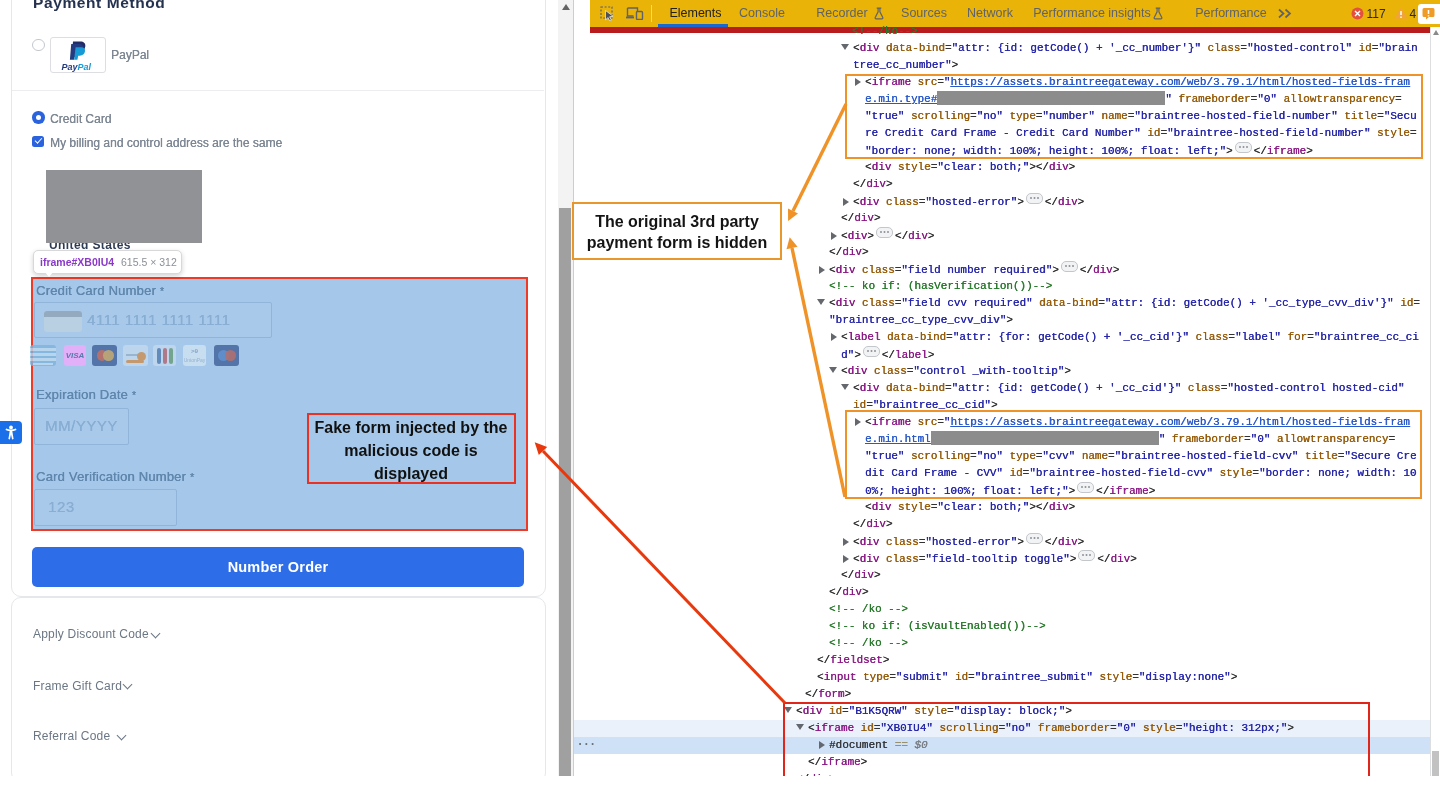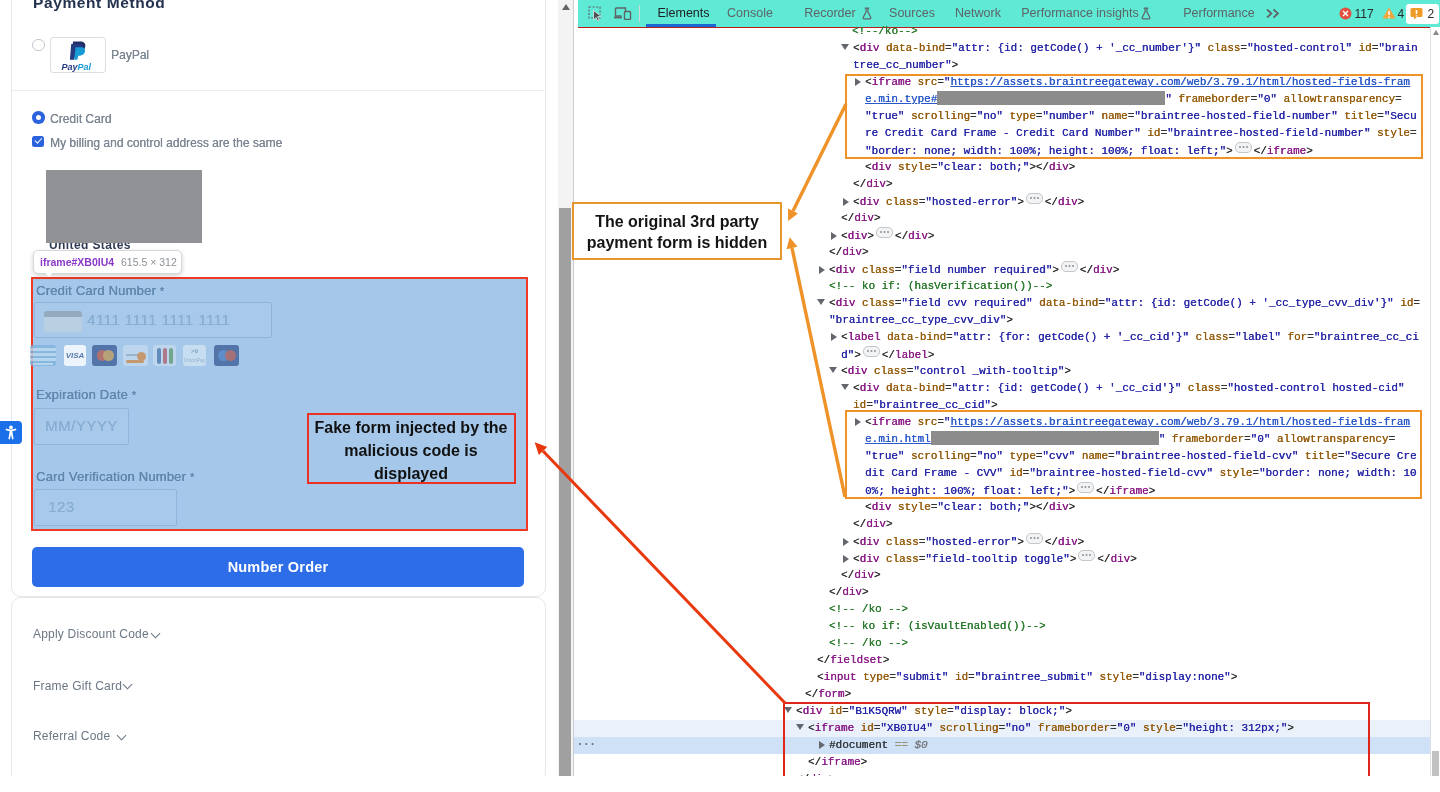--- a/index.html
+++ b/index.html
@@ -35,21 +35,21 @@
 .acc{position:absolute;left:33px;color:#6b7684;font-size:12px;letter-spacing:.2px}
 .chev{position:absolute;width:8px;height:8px}
 .chev:after{content:"";position:absolute;left:0;top:0;width:6px;height:6px;border-right:1.6px solid #6b7684;border-bottom:1.6px solid #6b7684;transform:rotate(45deg)}
 #a11y{position:absolute;left:0;top:421px;width:22px;height:23px;background:#1b6fe8;border-radius:0 4px 4px 0;z-index:5}
 
 #psb{position:absolute;left:558px;top:0;width:14.5px;height:792px;background:#f3f3f3}
 #psbthumb{position:absolute;left:1px;top:208px;width:11.5px;height:584px;background:#a0a0a0}
 #psbup{position:absolute;left:3.5px;top:4px;width:0;height:0;border-left:4px solid transparent;border-right:4px solid transparent;border-bottom:6px solid #636363}
 
 #dt{position:absolute;left:572.5px;top:0;width:867.5px;height:792px;background:#fff;border-left:1px solid #cacdd1;overflow:hidden}
-#dtbar{position:absolute;left:4px;top:0;right:0;height:27px;background:#5eead4;border-bottom:1px solid #b91c1c}
+#dtbar{position:absolute;left:16px;top:0;right:0;height:27px;background:#eab308;border-bottom:6px solid #b91c1c}
 .tab{position:absolute;top:6px;width:200px;text-align:center;font-size:12.5px;color:#5f6368}
 .tab.sel{color:#202124}
 #underl{position:absolute;left:68px;top:24px;width:70px;height:2.5px;background:#1a67d2}
 #vsep{position:absolute;left:61.5px;top:5px;width:1px;height:17px;background:#d4d6d9}
 
 .badge{position:absolute;top:6.5px;font-size:12px;color:#2a2a2a}
 
 .cl{position:absolute;height:17px;line-height:17px;white-space:pre;font-family:"Liberation Mono",monospace;font-size:10.95px;color:#222;z-index:2;text-shadow:0.3px 0 0 currentColor}
 .cl i{font-style:normal}
 i.t{color:#8a1a85}
@@ -121,21 +121,21 @@
       <div style="position:absolute;left:0;right:0;top:0px;height:6px;border-radius:3px 3px 0 0;background:#94abbf"></div>
     </div>
     <div class="ph" style="left:54px;top:31.5px">4111 1111 1111 1111</div>
 
 <div class="ci" style="left:-3px;width:26px;background:#7fb4dd">
  <div style="position:absolute;left:0;right:0;top:3px;height:2.5px;background:#bcd9ef"></div>
  <div style="position:absolute;left:0;right:0;top:8px;height:2.5px;background:#bcd9ef"></div>
  <div style="position:absolute;left:0;right:0;top:13px;height:2.5px;background:#bcd9ef"></div>
  <div style="position:absolute;left:3px;right:3px;top:17.5px;height:2px;background:#bcd9ef"></div>
 </div>
-<div class="ci" style="left:31px;width:22px;background:#ffffff">
+<div class="ci" style="left:31px;width:22px;background:#f0abfc">
         <span style="position:absolute;left:0;right:0;top:6px;text-align:center;font:italic 700 8px 'Liberation Sans',sans-serif;color:#48699f">VISA</span>
       </div>
 <div class="ci" style="left:59px;width:25px;background:#41629b">
  <div style="position:absolute;left:4.5px;top:5px;width:10.5px;height:10.5px;border-radius:50%;background:#b35f55"></div>
  <div style="position:absolute;left:11px;top:5px;width:10.5px;height:10.5px;border-radius:50%;background:#c2a05f;opacity:.92"></div>
 </div>
 <div class="ci" style="left:90px;width:25px;background:#c3daee">
  <div style="position:absolute;left:2.5px;top:8.5px;width:12px;height:2.5px;background:#97b0c8"></div>
  <div style="position:absolute;right:2px;top:7px;width:9px;height:9px;border-radius:50%;background:#cd9055"></div>
  <div style="position:absolute;left:3px;bottom:3px;width:18px;height:3px;border-radius:2px;background:#cd9055"></div>

